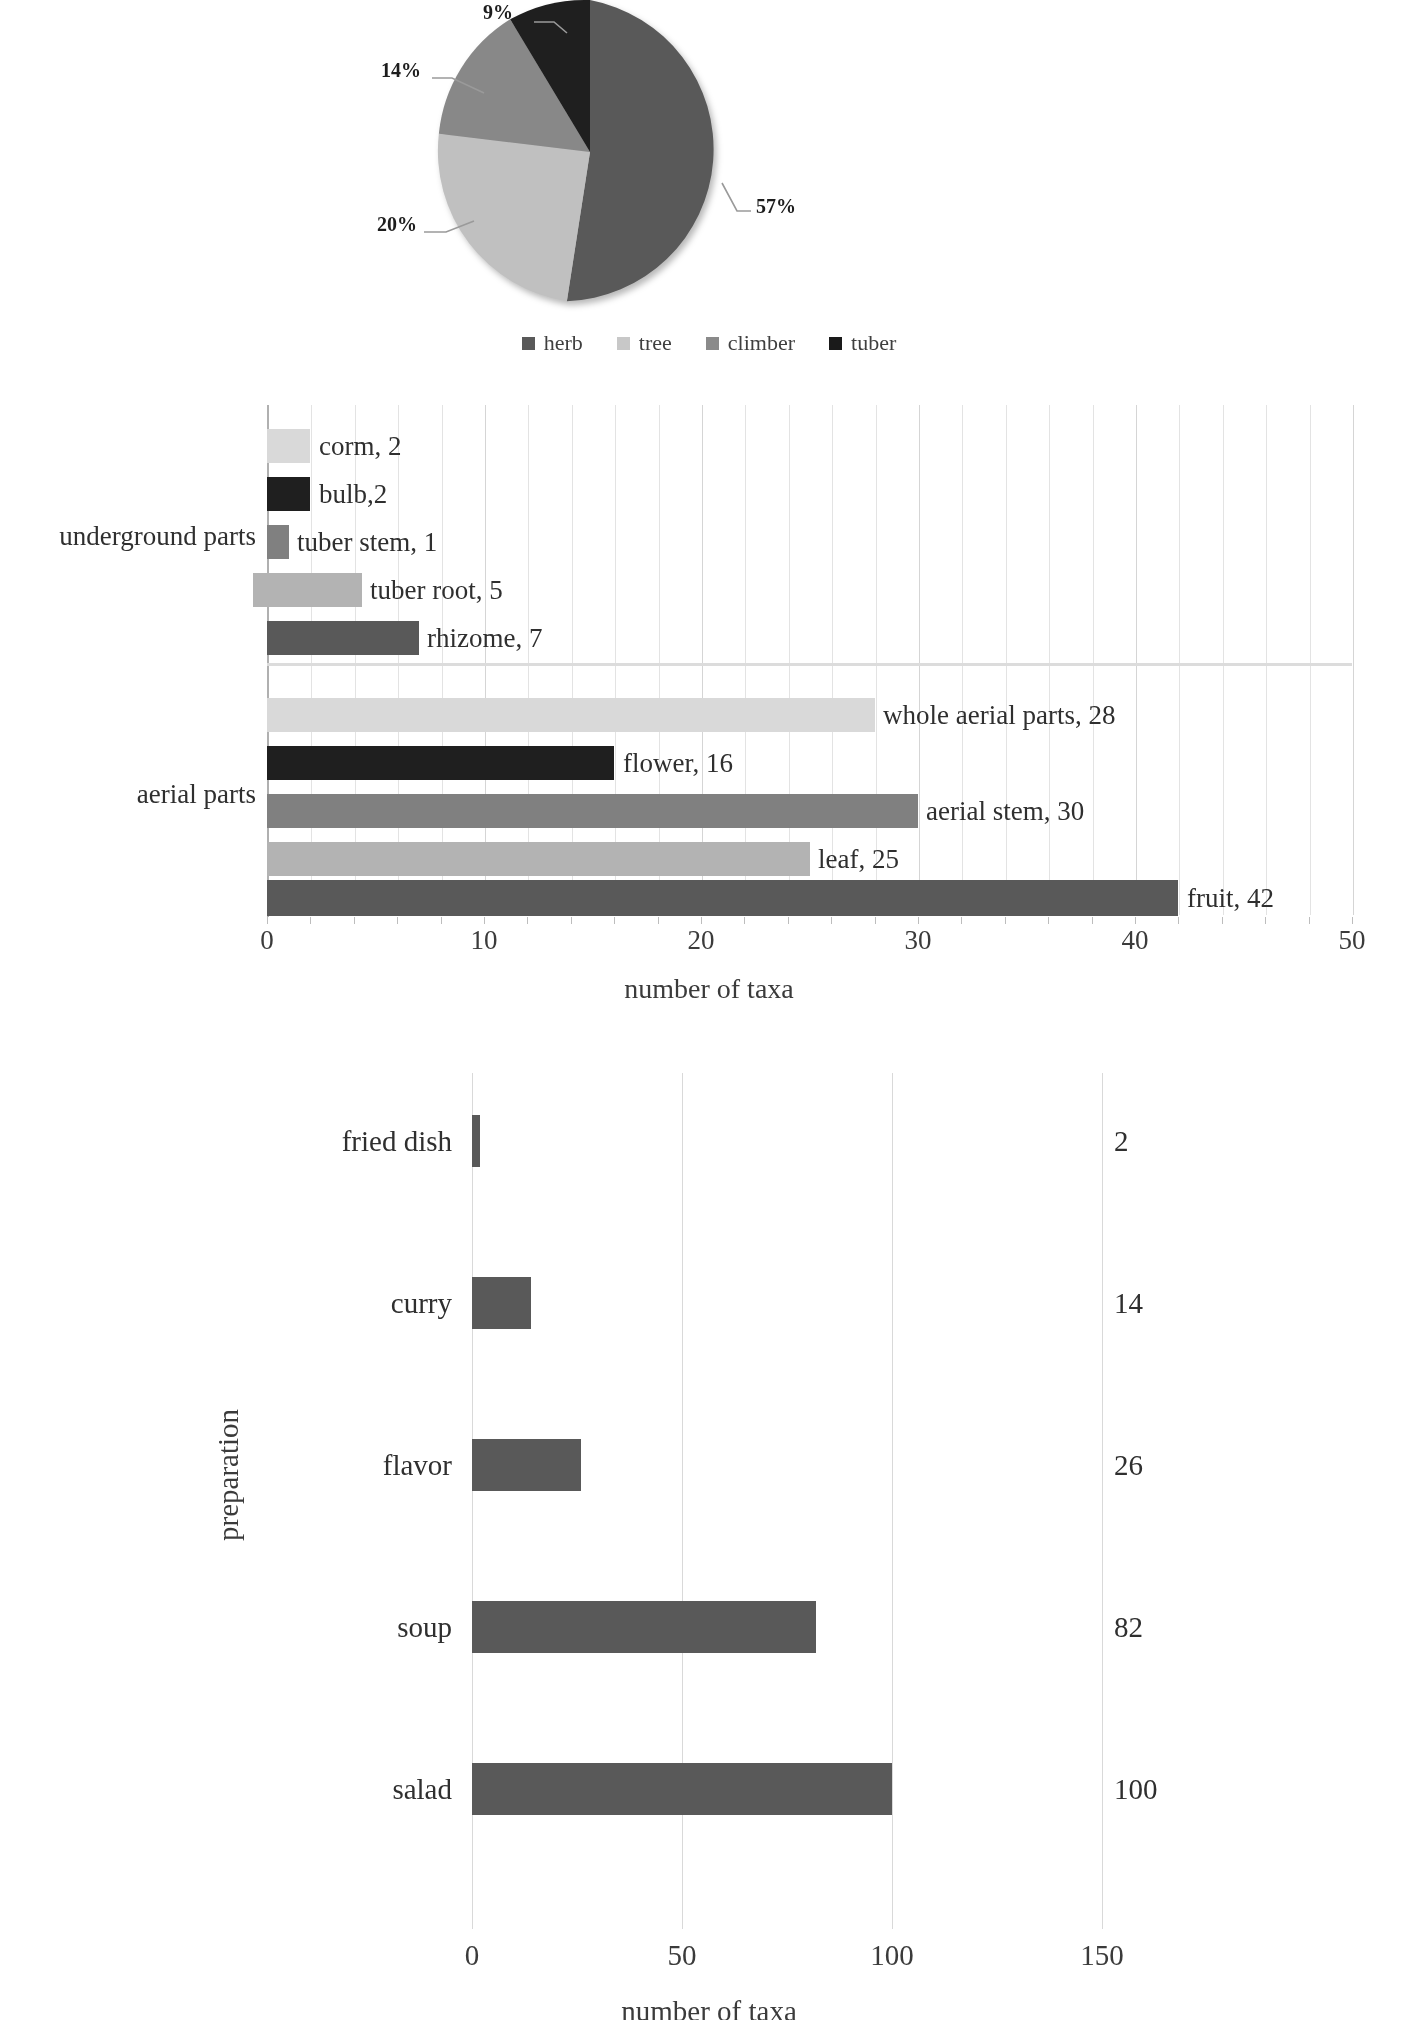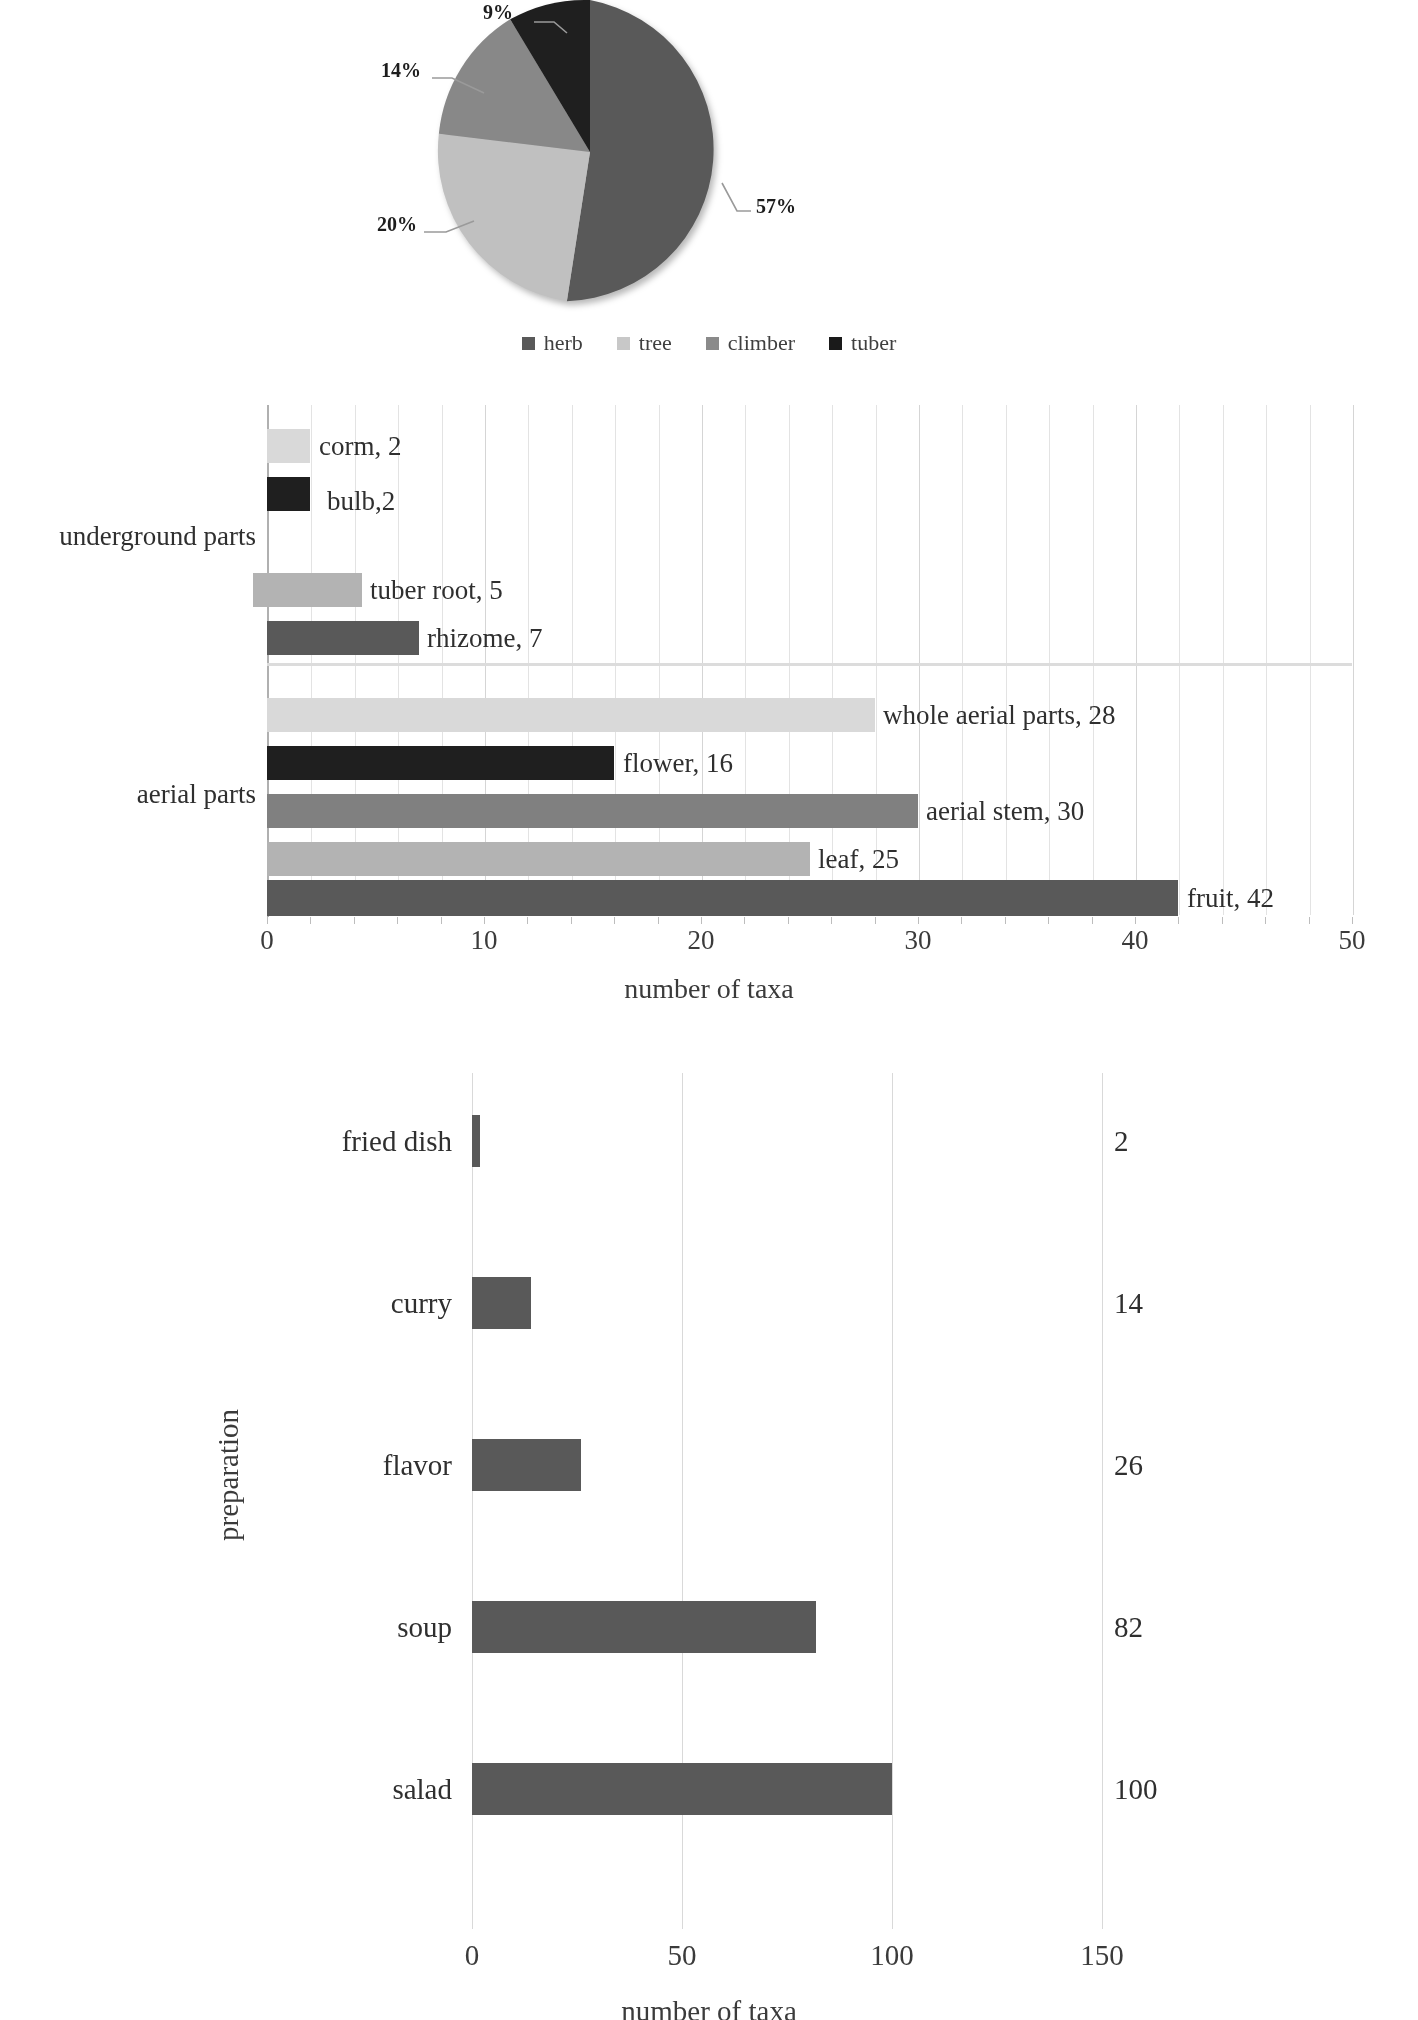--- a/index.html
+++ b/index.html
@@ -173,21 +173,25 @@
 
   <div class="cat-label" id="cat-underground" style="left:-14px;top:126px;width:270px;">underground parts</div>
   <div class="cat-label" id="cat-aerial" style="left:-14px;top:384px;width:270px;">aerial parts</div>
 
   <div class="mid-row" style="left:267px;top:34px;width:1085px;padding-left:12px;">
     <div class="mid-bar" style="width:43.4px;background:#d9d9d9;"></div>
     <div class="mid-bar-label" style="left:52px;">corm, 2</div>
   </div>
   <div class="mid-row" style="left:267px;top:82px;width:1085px;">
     <div class="mid-bar" style="width:43.4px;background:#1f1f1f;"></div>
-    <div class="mid-bar-label" style="left:60px;margin-top:7px;">bulb,2</div>
+    <div class="mid-bar-label" style="left:52px;">bulb,2</div>
+  </div>
+  <div class="mid-row" style="left:267px;top:130px;width:1085px;">
+    <div class="mid-bar" style="width:21.7px;background:#808080;"></div>
+    <div class="mid-bar-label" style="left:30px;">tuber stem, 1</div>
   </div>
   <div class="mid-row" style="left:253px;top:178px;width:945px;">
     <div class="mid-bar" style="width:108.5px;background:#b3b3b3;"></div>
     <div class="mid-bar-label" style="left:117px;">tuber root, 5</div>
   </div>
   <div class="mid-row" style="left:267px;top:226px;width:1085px;">
     <div class="mid-bar" style="width:151.9px;background:#595959;"></div>
     <div class="mid-bar-label" style="left:160px;">rhizome, 7</div>
   </div>
 

